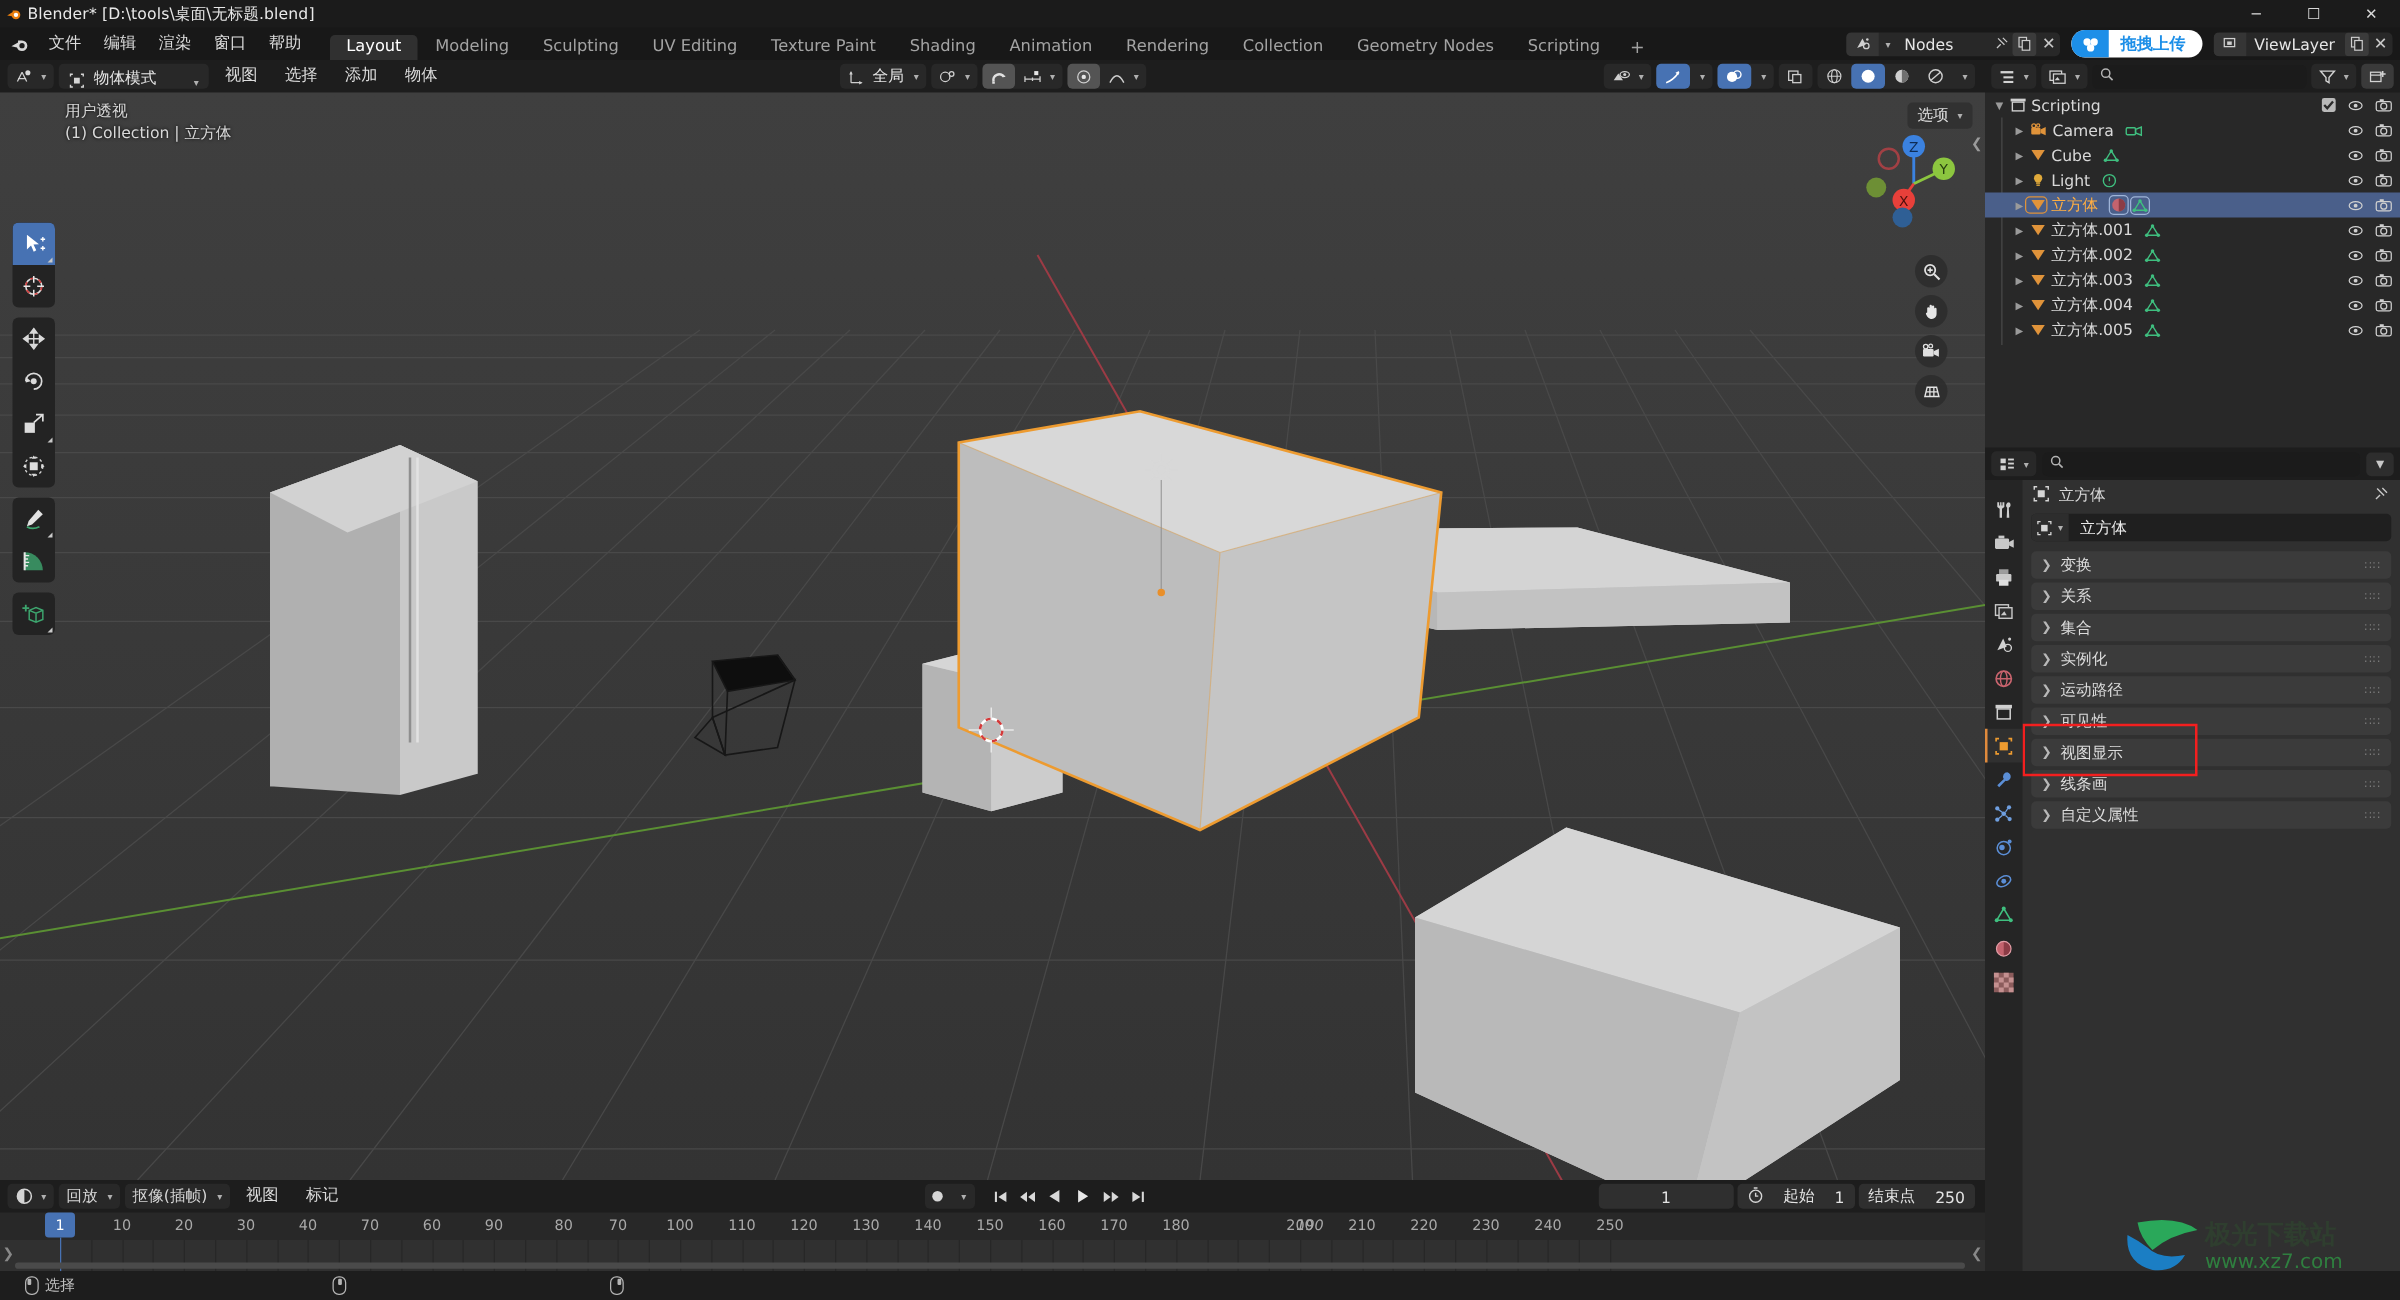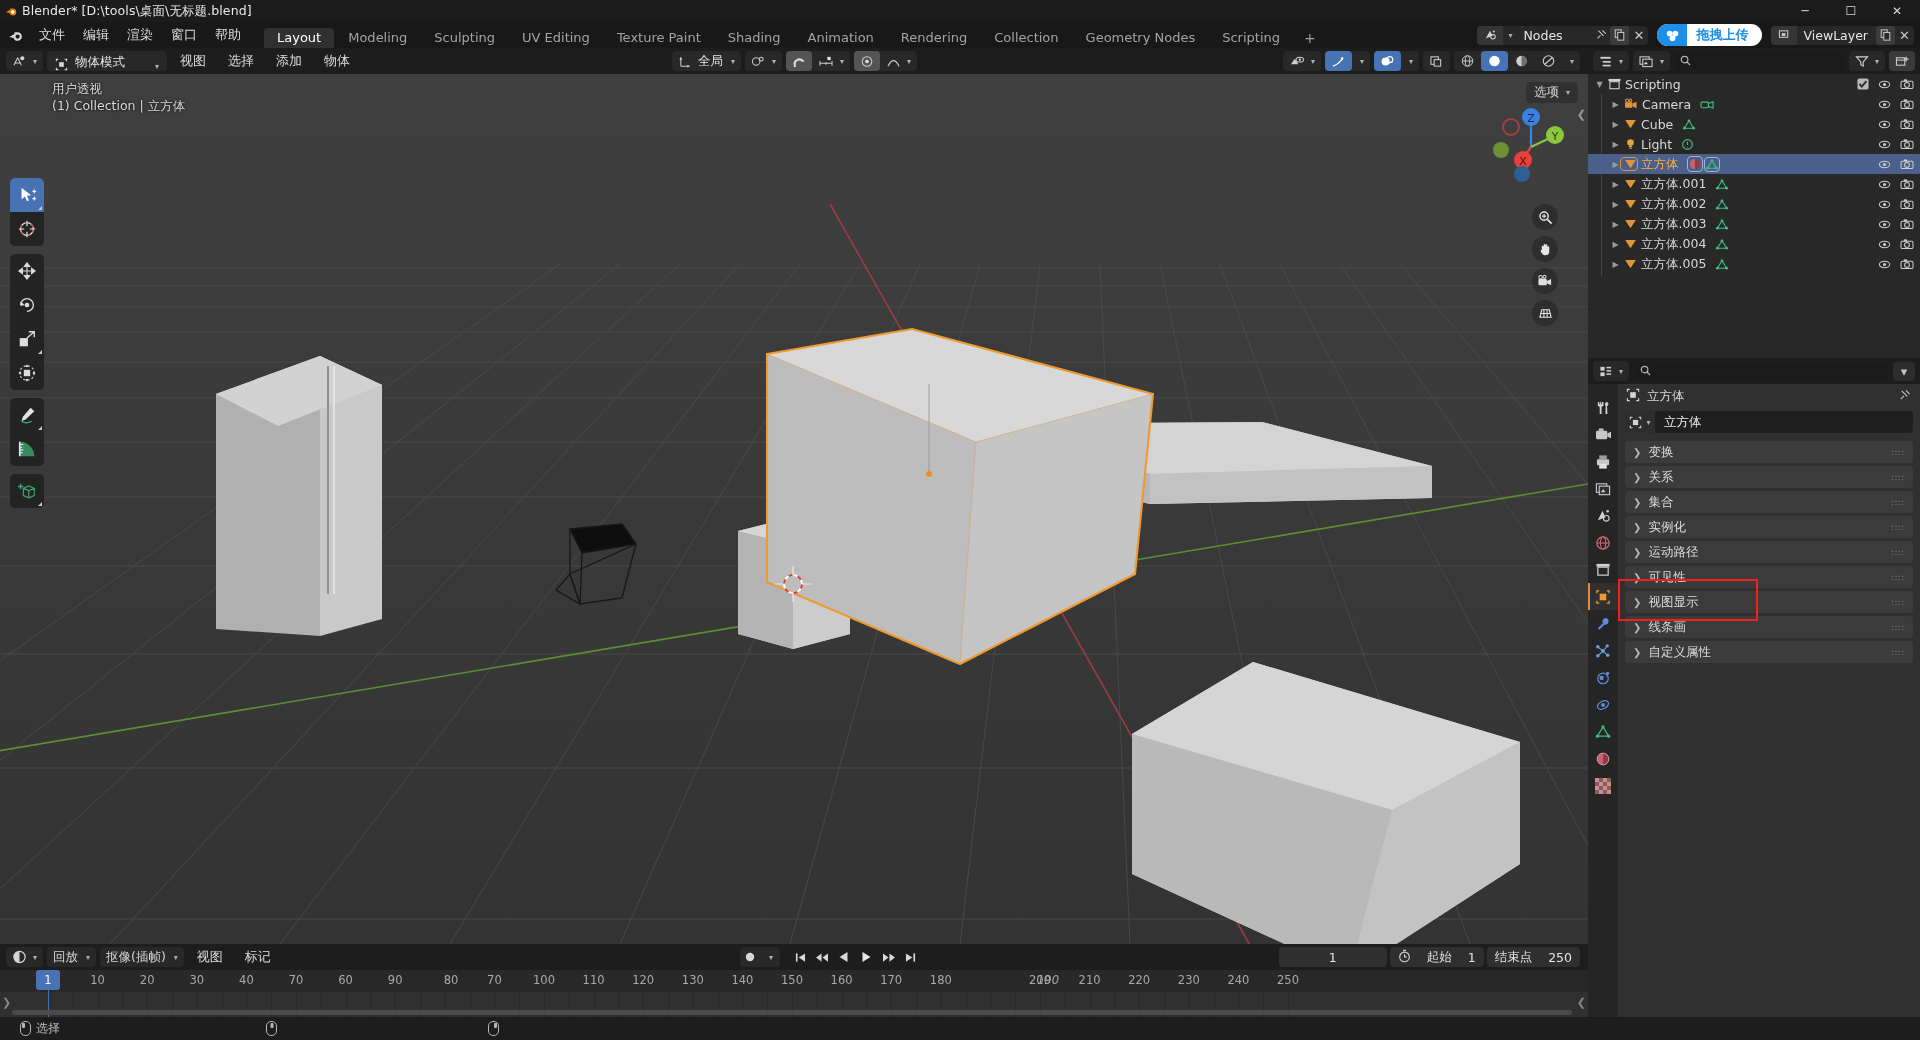--- a/index.html
+++ b/index.html
@@ -1445,14 +1445,22 @@
       <span></span>
     </div>
     <div class="sb-item" style="margin-left:200px">
       <span class="sb-mouse right">
           <i></i>
         </span>
       <span></span>
     </div>
   </div>
 
+  <div class="watermark">
+    <svg width="220" height="60" viewBox="0 0 220 60">
+      <path d="M18 12 Q50 6 66 18 Q44 22 30 34 Q20 24 18 12 Z" fill="#2aa85a"></path>
+      <path d="M10 22 Q8 44 30 50 Q48 52 56 38 Q36 42 26 32 Q18 26 10 22 Z" fill="#1b7ec4"></path>
+      <text x="72" y="28" font-size="21" font-weight="bold" fill="#2f3e2f" font-family="DejaVu Sans">极光下载站</text>
+      <text x="72" y="48" font-size="16" fill="#2f7f3f" font-family="DejaVu Sans">www.xz7.com</text>
+    </svg>
+  </div>
 
 </div>
 
 </body></html>

